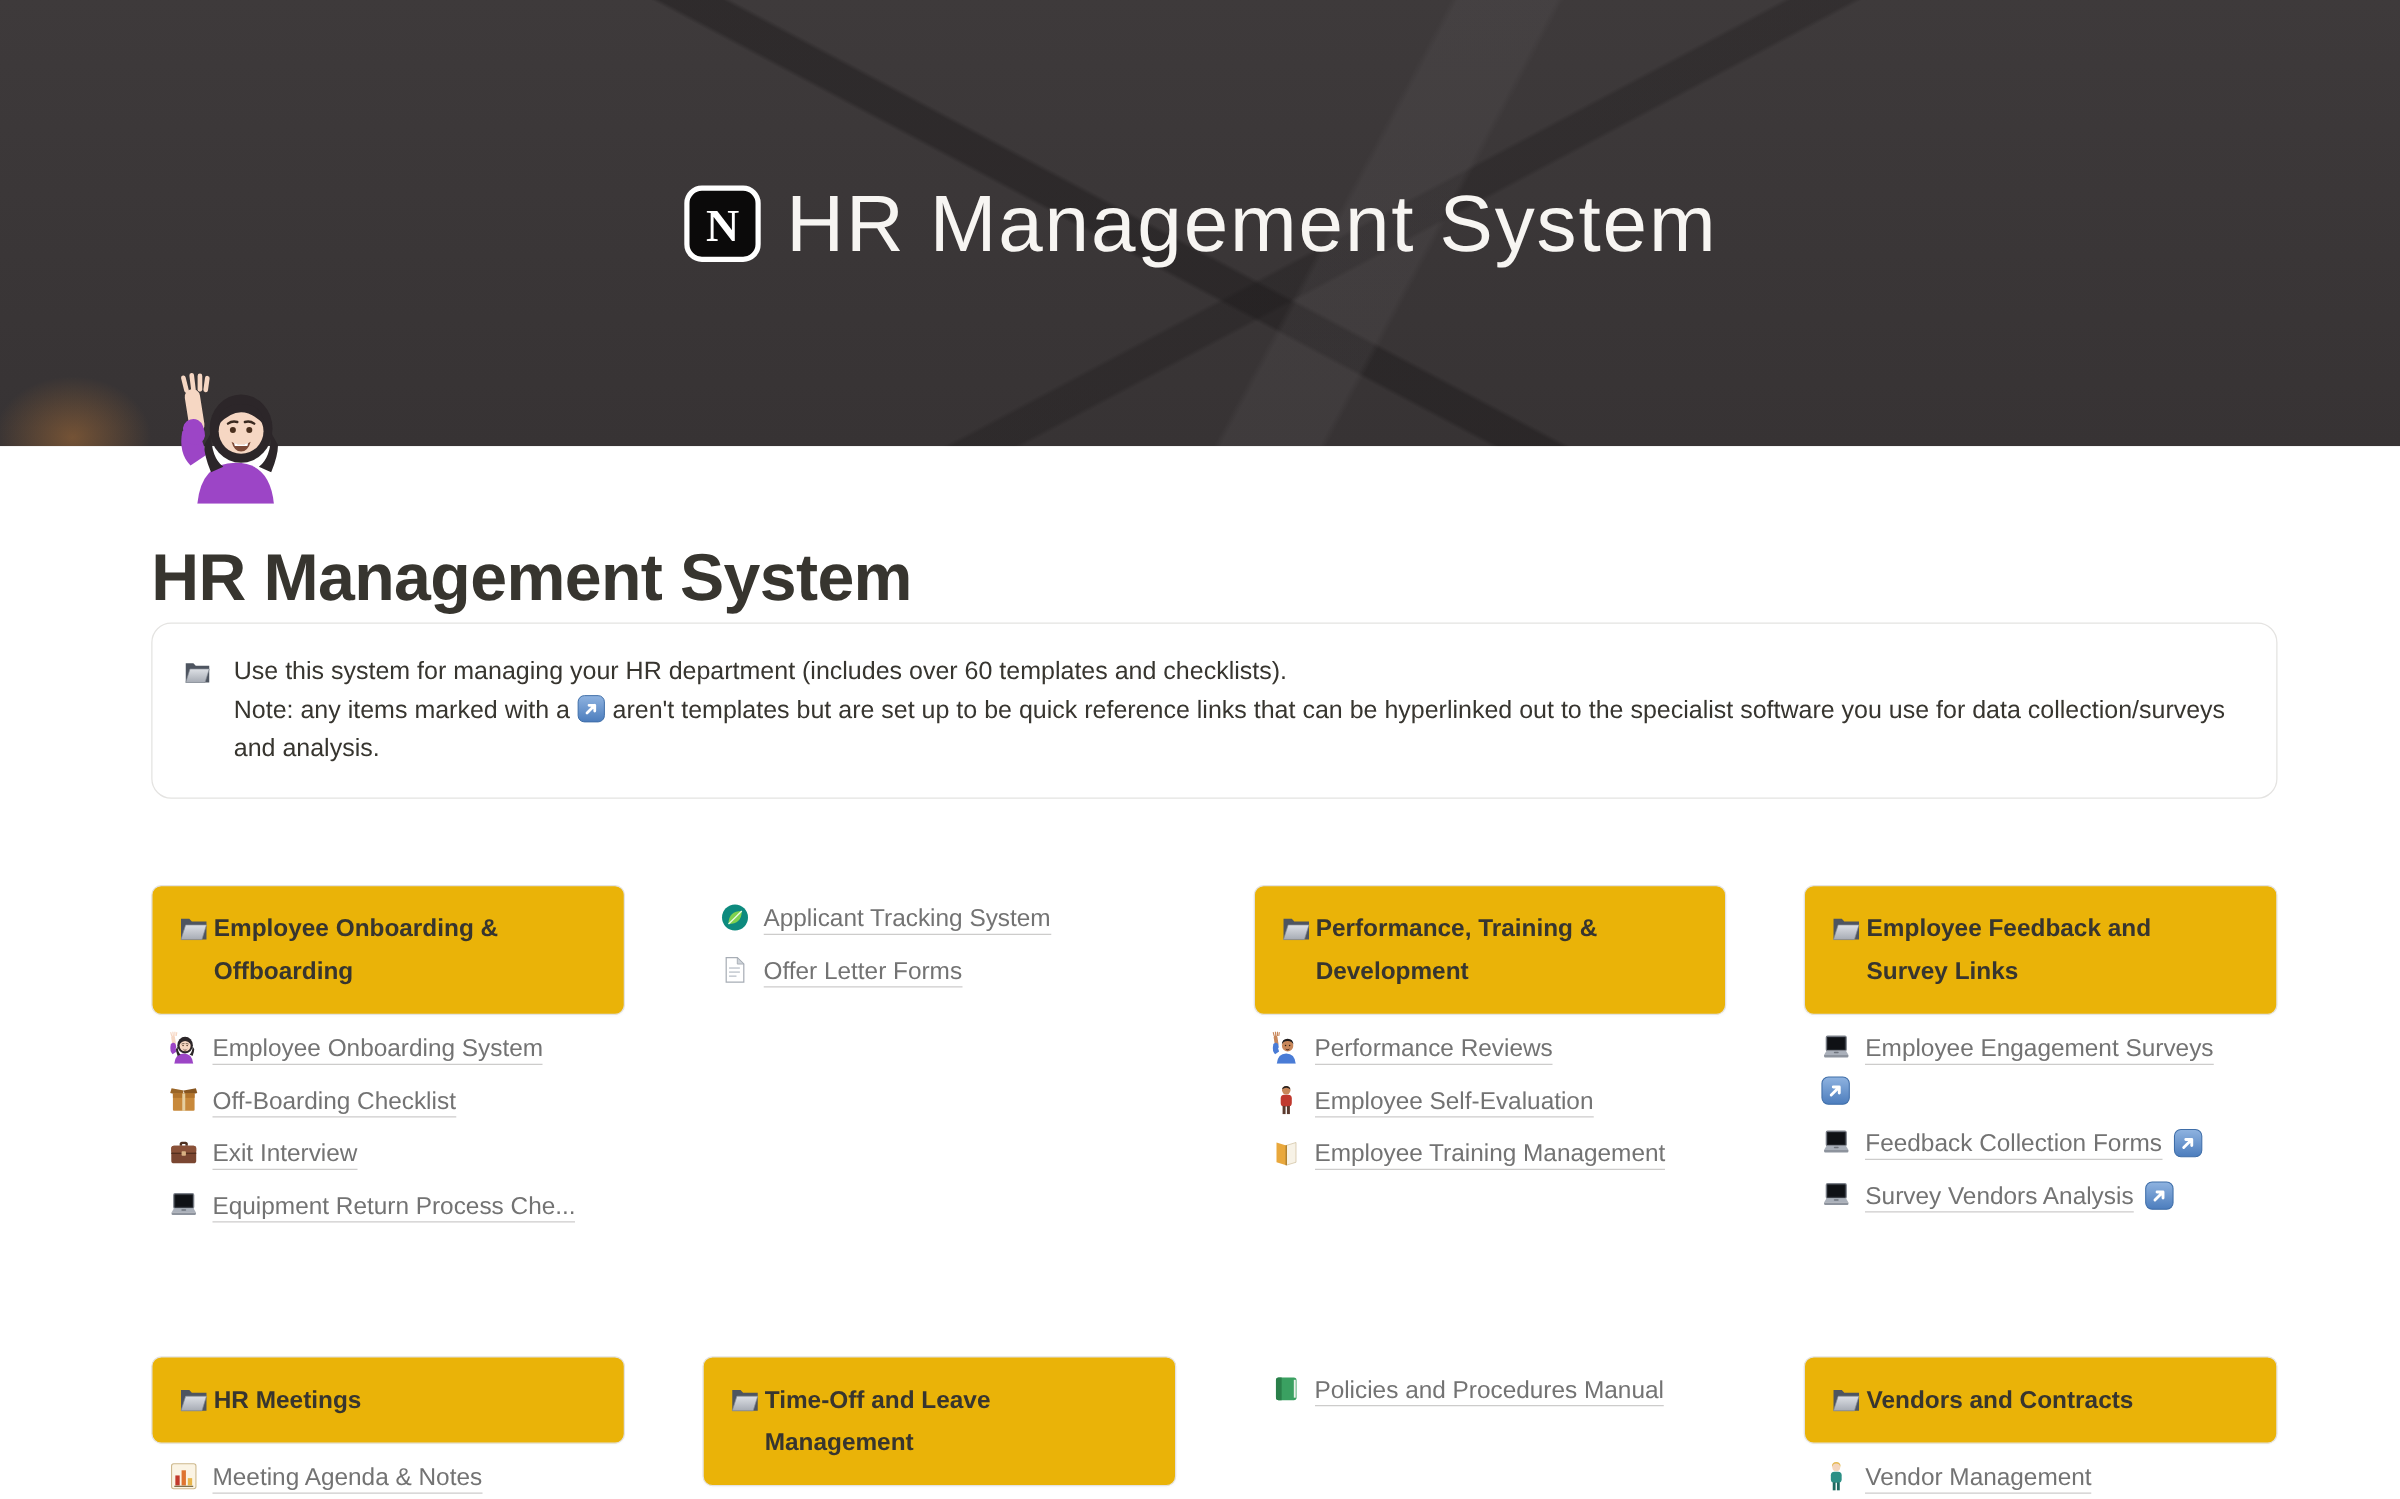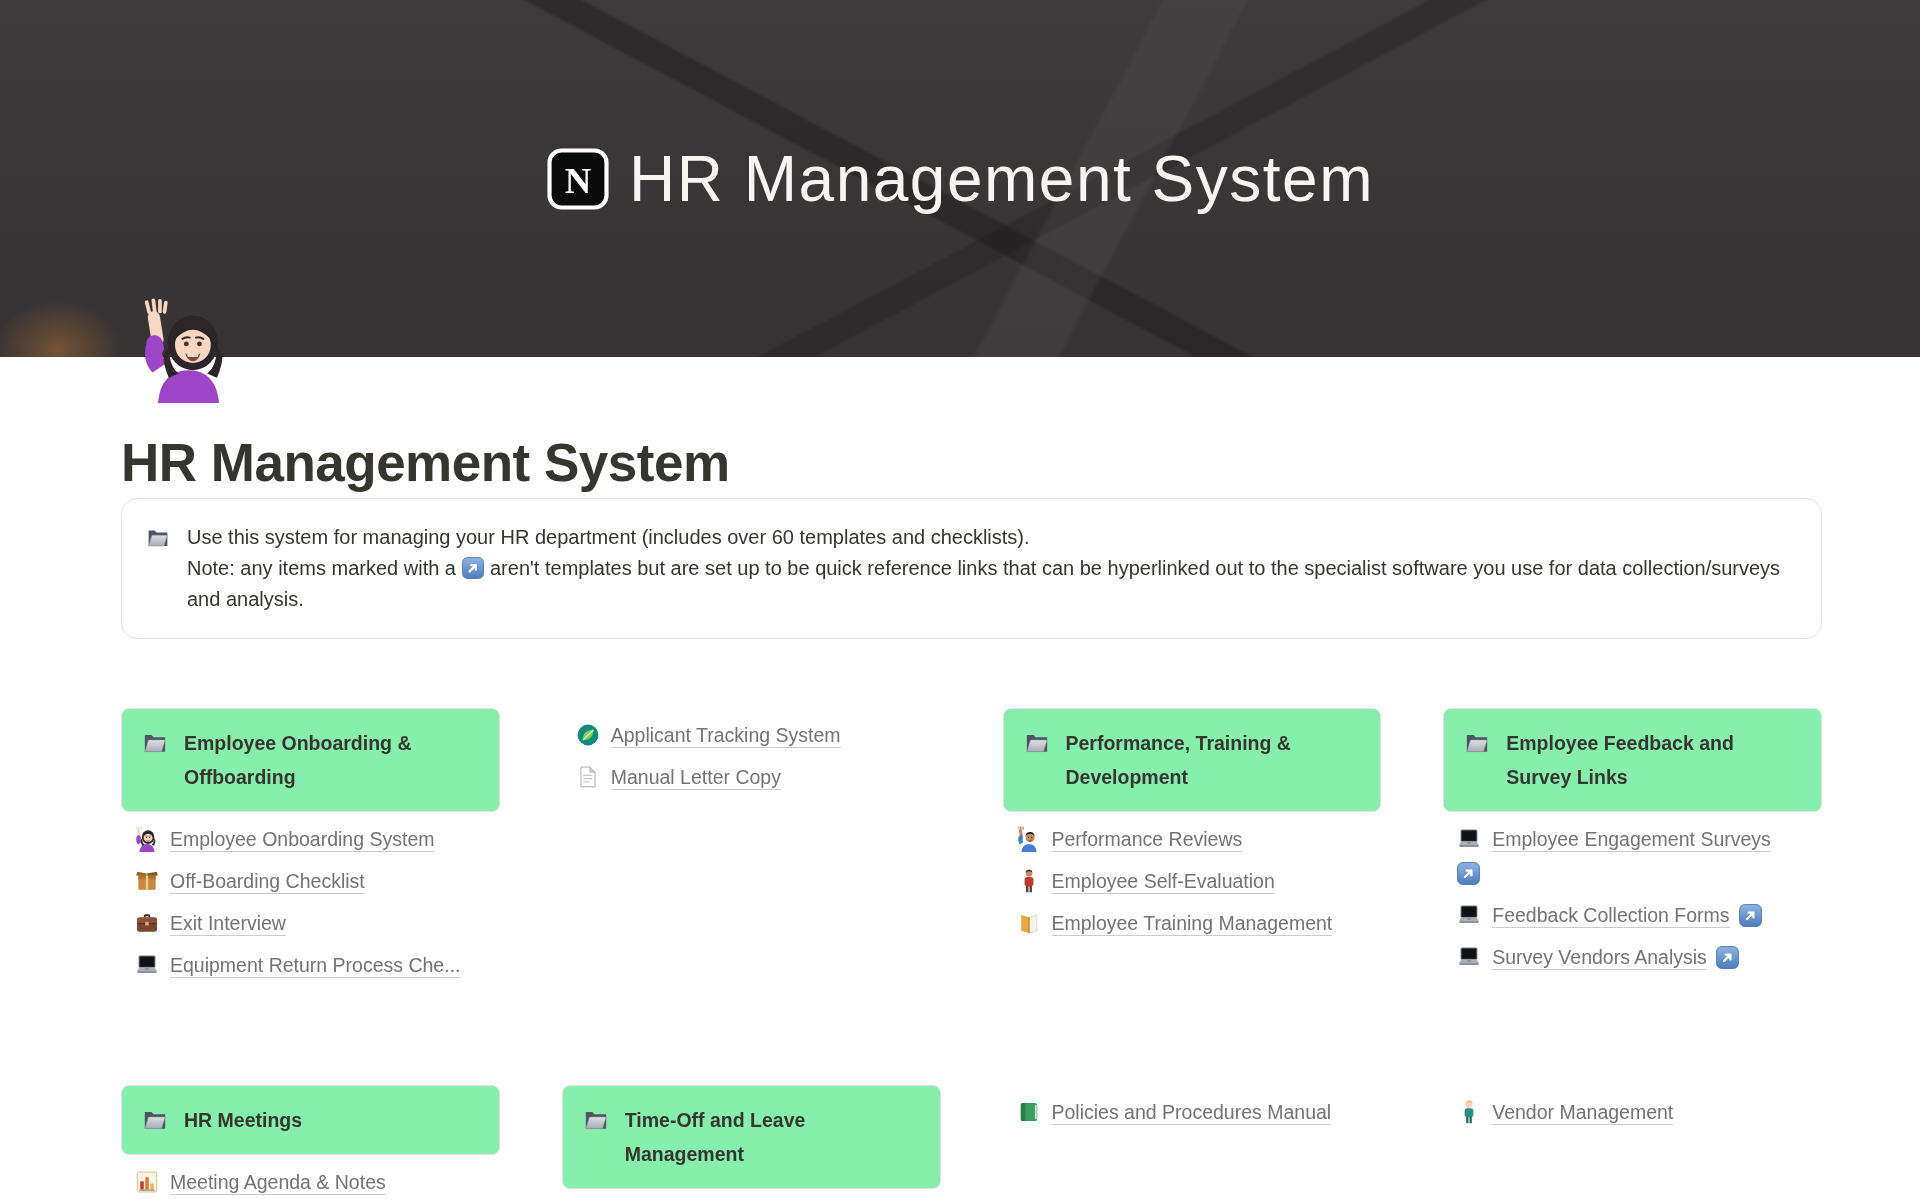--- a/index.html
+++ b/index.html
@@ -36,22 +36,22 @@
   }
   .callout-icon{width:24px;height:24px;flex:none;margin-top:4px}
   .callout-icon svg{width:24px;height:24px}
   .callout-text{font-size:20px;line-height:31px;color:#37352f;max-width:1600px}
   .inline-arrow{display:inline-block;width:24px;height:24px;vertical-align:-5px;margin:0 5px}
   .inline-arrow svg{width:24px;height:24px}
   
   .grid-row{display:grid;grid-template-columns:repeat(4,1fr);column-gap:62px;align-items:start}
   .row-1{margin-top:69px;height:377px}
   .section-card{
-    border:1px solid #e4e3e1;border-radius:8px;background:#86efac;cursor:pointer;
-    padding:17px 20px;display:flex;gap:16px;box-shadow:0 1px 2px rgba(15,15,15,0.02);
+    border:1px solid #e4e3e1;border-radius:8px;background:#eab308;cursor:pointer;
+    padding:17px 20px;display:flex;gap:3px;box-shadow:0 1px 2px rgba(15,15,15,0.02);
   }
   .card-icon{width:26px;height:26px;flex:none;margin-top:4px}
   .card-icon svg{width:26px;height:26px}
   .card-title{font-size:19.5px;line-height:34px;font-weight:700;color:#37352f;max-width:296px}
   .links{margin-top:6px}
   .link-row{display:block;padding:4px 2px 4px 13px;font-size:19.5px;line-height:34px;color:#737373;text-decoration:none;cursor:pointer}
   .link-icon{display:inline-block;width:26px;height:26px;vertical-align:-6px;margin-right:10px}
   .link-icon svg{width:26px;height:26px}
   .link-label{border-bottom:1px solid rgba(55,53,47,0.25);padding-bottom:1px}
   .suffix-arrow{display:inline-block;width:25px;height:25px;vertical-align:-6px;margin-left:8px}
@@ -191,21 +191,21 @@
                   <circle cx="12" cy="12" r="9.6" fill="#0d8a7e"></circle>
                   <path d="M7.2 16.8C7.2 10.4 10.6 7.2 17 7.2c0 6.4-3.4 9.6-9.8 9.6z" fill="#7fd14e"></path>
                   <path d="M7.2 16.8C10.5 13.5 13.8 10.4 17 7.2" stroke="#e9f9e4" stroke-width="1" fill="none"></path>
                 </svg></span><span class="link-label">Applicant Tracking System</span></a>
             <a class="link-row"><span class="link-icon"><svg viewBox="0 0 24 24">
                   <path d="M5.5 2.8h8.2l4.8 4.8V21H5.5z" fill="#ffffff" stroke="#a7adb5" stroke-width="0.9"></path>
                   <path d="M13.7 2.8l4.8 4.8h-4.8z" fill="#cfd4da" stroke="#a7adb5" stroke-width="0.7"></path>
                   <rect x="7.6" y="10" width="8" height="1.1" fill="#c3c9d0"></rect>
                   <rect x="7.6" y="13" width="8" height="1.1" fill="#c3c9d0"></rect>
                   <rect x="7.6" y="16" width="5.5" height="1.1" fill="#c3c9d0"></rect>
-                </svg></span><span class="link-label">Manual Letter Copy</span></a>
+                </svg></span><span class="link-label">Offer Letter Forms</span></a>
           </div>
         </div>
         <div class="column">
           <div class="section-card">
             <span class="card-icon">
               <svg viewBox="0 0 24 24">
                 <path d="M2.6 4.6h6.1l1.9 2h10.8V20H2.6z" fill="#4e5560"></path>
                 <path d="M2.6 20L6 9.2h15.4L18 20z" fill="url(#g-folder)" stroke="#878d97" stroke-width="0.5"></path>
               </svg>
             </span>
@@ -321,20 +321,29 @@
         <div class="column">
           <div class="links">
             <a class="link-row"><span class="link-icon"><svg viewBox="0 0 24 24">
                   <rect x="4.4" y="3.6" width="15.2" height="16.8" rx="2" fill="#3aa061"></rect>
                   <path d="M4.4 5.6a2 2 0 0 1 2-2h2.2v16.8H6.4a2 2 0 0 1-2-2z" fill="#2a7f4a"></path>
                   <rect x="17.6" y="5.4" width="1.4" height="13.2" fill="#e9f1e9"></rect>
                 </svg></span><span class="link-label">Policies and Procedures Manual</span></a>
           </div>
         </div>
         <div class="column">
+          <div class="section-card">
+            <span class="card-icon">
+              <svg viewBox="0 0 24 24">
+                <path d="M2.6 4.6h6.1l1.9 2h10.8V20H2.6z" fill="#4e5560"></path>
+                <path d="M2.6 20L6 9.2h15.4L18 20z" fill="url(#g-folder)" stroke="#878d97" stroke-width="0.5"></path>
+              </svg>
+            </span>
+            <span class="card-title">Vendors and Contracts</span>
+          </div>
           <div class="links">
             <a class="link-row"><span class="link-icon"><svg viewBox="0 0 24 24">
                   <path d="M8.8 4.8Q8.8 1.4 12 1.4q3.2 0 3.2 3.4z" fill="#e4b84f"></path>
                   <circle cx="12" cy="5.4" r="2.9" fill="#f4d5bd"></circle>
                   <rect x="8" y="8.6" width="8" height="8.2" rx="2.6" fill="#2c8f85"></rect>
                   <rect x="9.4" y="16.4" width="2.1" height="6" fill="#1e6b62"></rect>
                   <rect x="12.5" y="16.4" width="2.1" height="6" fill="#1e6b62"></rect>
                 </svg></span><span class="link-label">Vendor Management</span></a>
           </div>
         </div>

